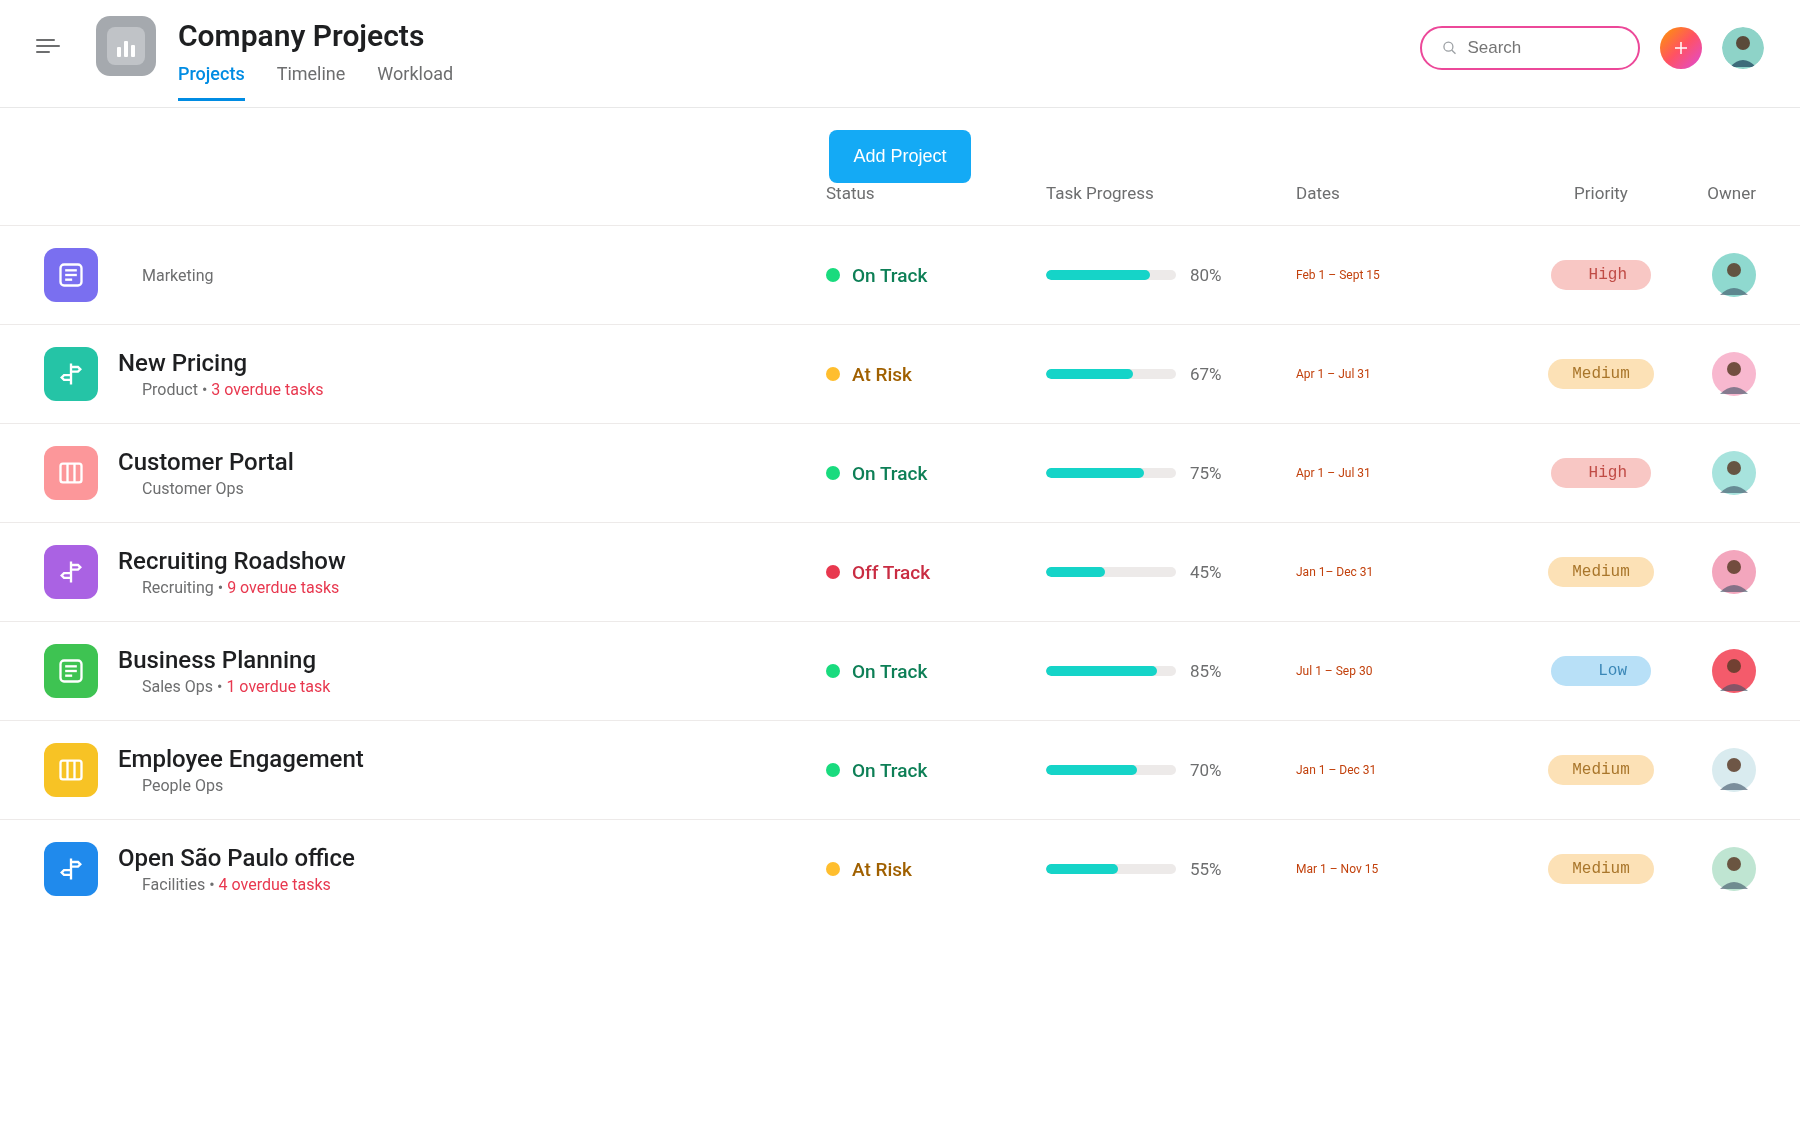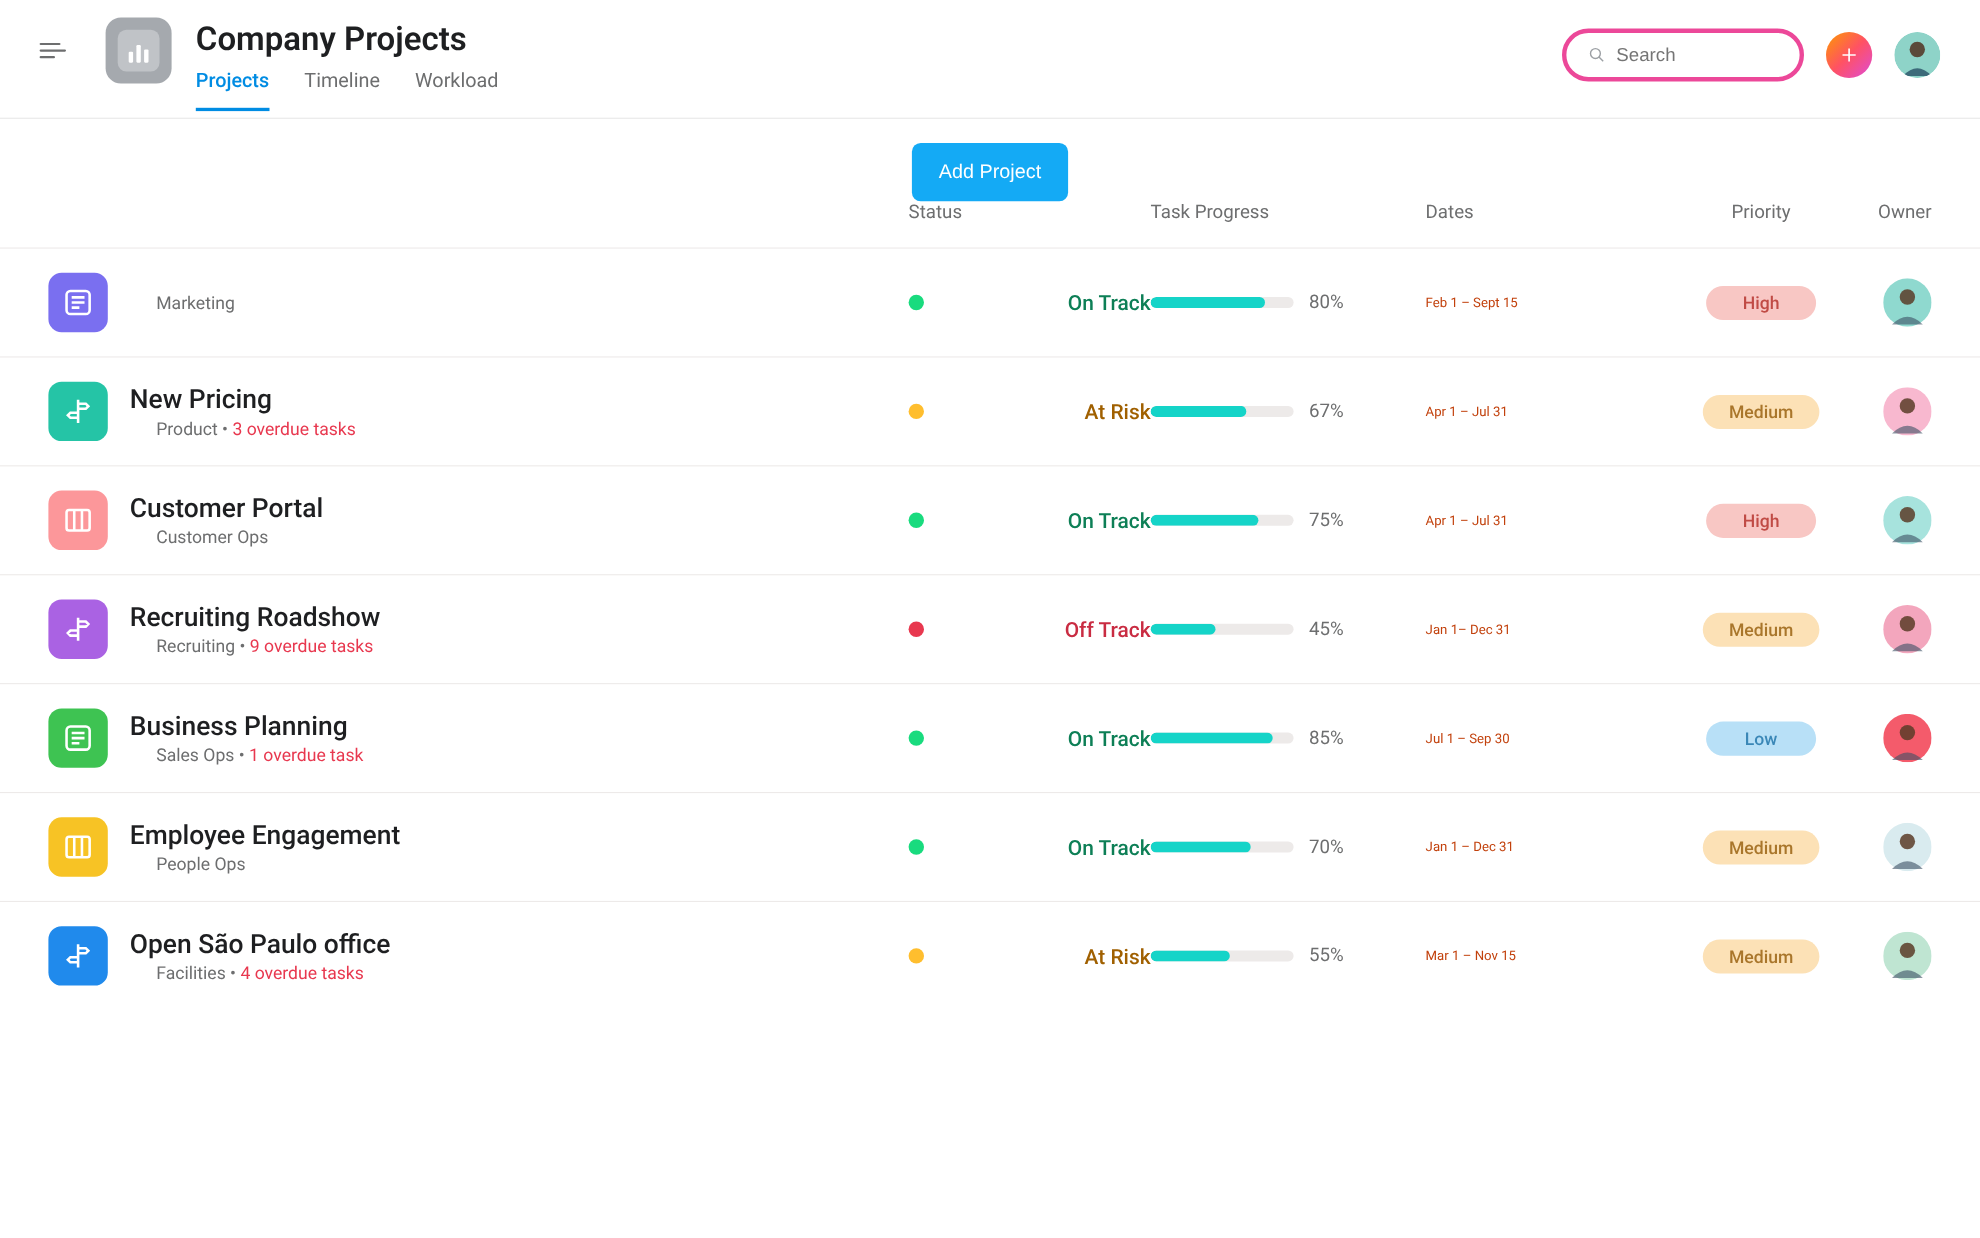--- a/index.html
+++ b/index.html
@@ -10,47 +10,47 @@
 .menu-btn span:nth-child(1){width:80%} .menu-btn span:nth-child(2){width:100%} .menu-btn span:nth-child(3){width:60%}
 .app-icon { width: 60px; height: 60px; border-radius: 14px; background: #a5a9ae; display:flex; align-items:center; justify-content:center; margin-right: 22px; }
 .app-icon-inner { width:38px; height:38px; border-radius:8px; background:#c0c3c7; display:flex; align-items:flex-end; justify-content:center; gap:3px; padding-bottom:8px;}
 .app-icon-inner b{display:block;width:4px;background:#fff;border-radius:1px;} .app-icon-inner b:nth-child(1){height:10px} .app-icon-inner b:nth-child(2){height:16px} .app-icon-inner b:nth-child(3){height:12px}
 .title-block { flex: 1; }
 .page-title { font-size: 30px; font-weight: 600; color: #1e1f21; margin-bottom: 10px; margin-top: 2px; }
 .tabs { display: flex; gap: 32px; }
 .tab { font-size: 18px; color: #6d6e6f; padding-bottom: 14px; cursor: pointer; border-bottom: 3px solid transparent; }
 .tab.active { color: #008ce3; border-bottom-color: #008ce3; font-weight: 500; }
 .header-right { display: flex; align-items: center; gap: 20px; margin-top: 10px; }
-.search-box { display:flex; align-items:center; border:4px solid #ec4899; border-radius: 24px; padding: 10px 20px; width: 220px; cursor:text;}
+.search-box { display:flex; align-items:center; border:2px solid #ec4899; border-radius: 24px; padding: 10px 20px; width: 220px; cursor:text;}
 .search-box svg { margin-right: 10px; }
 .search-box input { border:none; outline:none; font-size:17px; color:#6d6e6f; width:100%; background:transparent;}
 .add-btn { width: 42px; height:42px; border-radius:50%; background: linear-gradient(135deg,#fd9a00,#ff5263,#de4bd7); display:flex; align-items:center; justify-content:center; cursor:pointer; color:#fff; font-size:24px; font-weight:300;}
 .avatar { width:42px; height:42px; border-radius:50%; display:flex; align-items:center; justify-content:center; overflow:hidden;}
 .columns-row { display:flex; align-items:center; padding: 22px 44px; flex-direction: column; }
 .add-project-btn { background:#14aaf5; color:#fff; border:none; border-radius:8px; padding: 16px 24px; font-size:18px; font-weight:500; cursor:pointer; }
 .col-headers { margin-left:auto; display:flex; align-items:center; font-size:17px; color:#6d6e6f; }
 .ch-status{width:220px} .ch-progress{width:250px} .ch-dates{width:220px} .ch-priority{width:170px;text-align:center} .ch-owner{width:70px;text-align:right}
 .projects { }
 .row { display:flex; align-items:center; padding: 22px 44px; border-top:1px solid #edeae9; cursor:pointer; }
 .proj-icon { width:54px; height:54px; border-radius:12px; display:flex; align-items:center; justify-content:center; margin-right:20px; flex-shrink:0;}
 .proj-icon svg { width:28px; height:28px; }
 .proj-text { flex:1; }
 .proj-name { font-size:24px; font-weight:500; color:#1e1f21; margin-bottom:3px;}
 .proj-sub { font-size:16px; color:#6d6e6f;margin-left:24px; }
 .proj-sub .overdue { color:#e8384f; }
 .row-cols { display:flex; align-items:center; }
-.cell-status { width:220px; display:flex; align-items:center; gap:12px; font-size:19px; font-weight:500;justify-content:space-between;}
+.cell-status { width:220px; display:flex; align-items:center; gap:12px; font-size:19px; font-weight:500;}
 .status-dot{width:14px;height:14px;border-radius:50%;}
 .cell-progress { width:250px; display:flex; align-items:center; gap:14px; }
 .prog-bar { width:130px; height:10px; background:#edeae9; border-radius:5px; overflow:hidden;}
 .prog-fill{height:100%; background:#15d4c8; border-radius:5px;}
 .prog-pct { font-size:17px; color:#6d6e6f;}
 .cell-dates { width:220px; font-size:12px; color:#c2410c;}
 .cell-priority { width:170px; display:flex; justify-content:center;}
-.priority-pill { padding:6px 24px; border-radius:18px; font-size:16px; font-weight:500; min-width:100px; text-align:center;}
+.priority-pill { padding:6px 24px; border-radius:18px; font-size:16px; font-weight:500; min-width:100px; text-align:right;font-family:Liberation Mono, monospace;}
 .cell-owner { width:70px; display:flex; justify-content:flex-end;}
 .owner-avatar{width:44px;height:44px;border-radius:50%;}
 </style>
 </head>
 <body>
 
 <div class="header">
   <div class="menu-btn">
       <span></span>
       <span></span>

